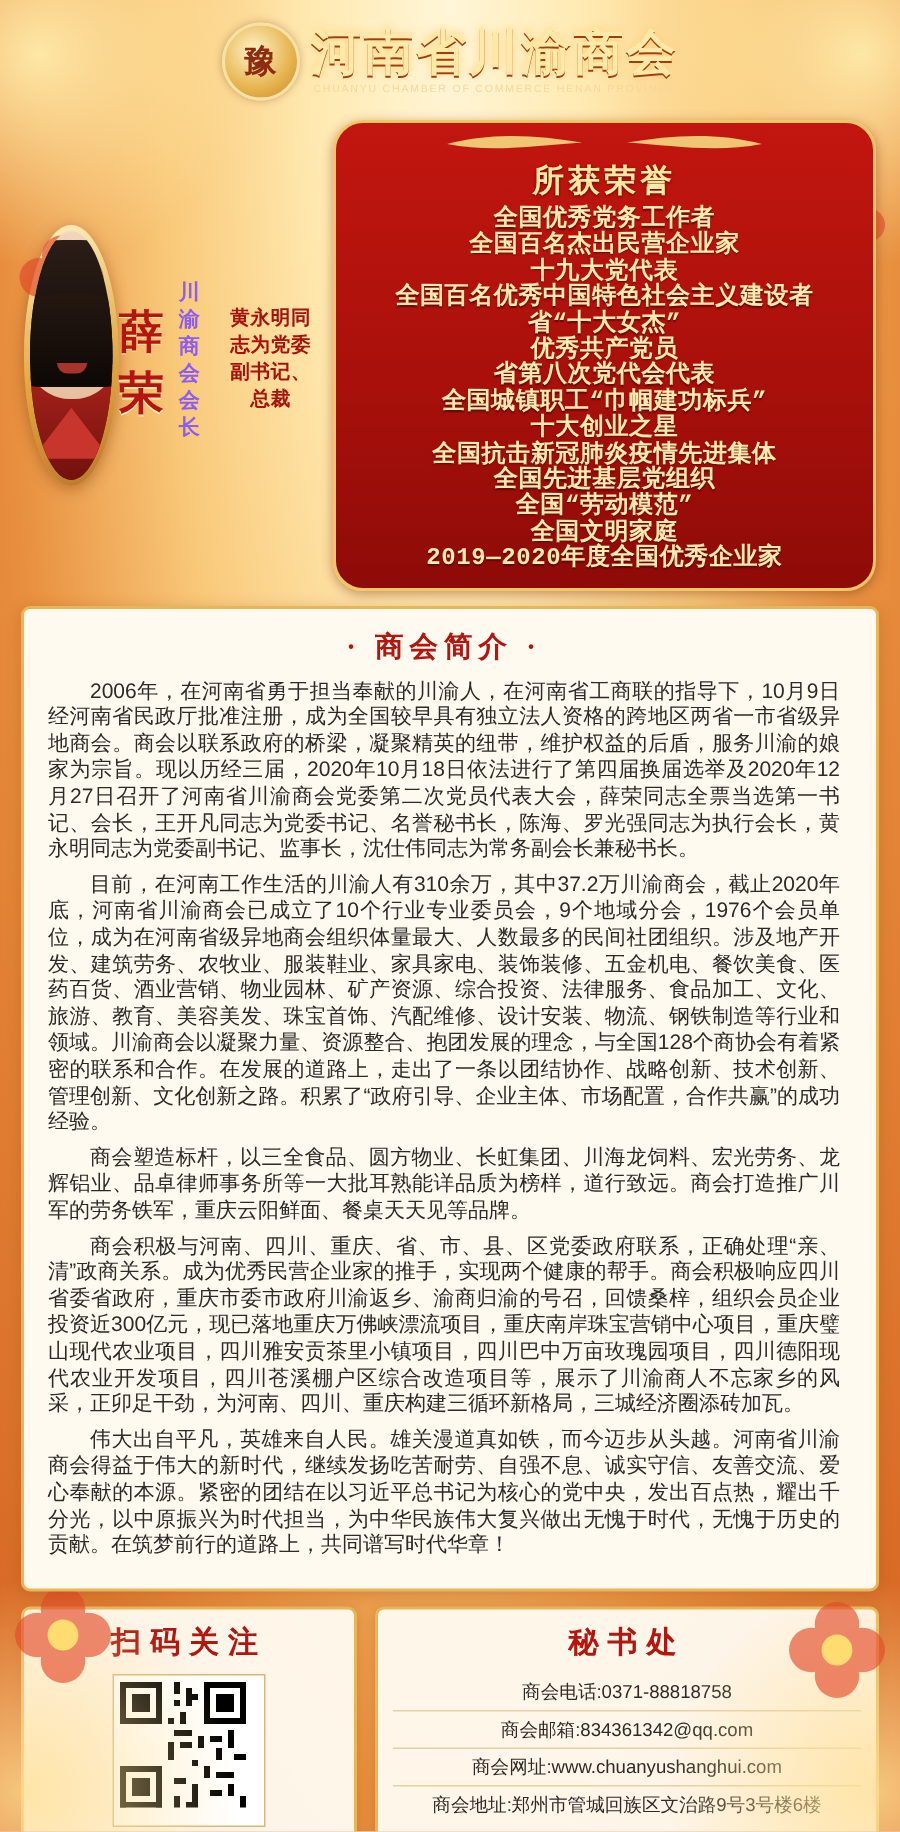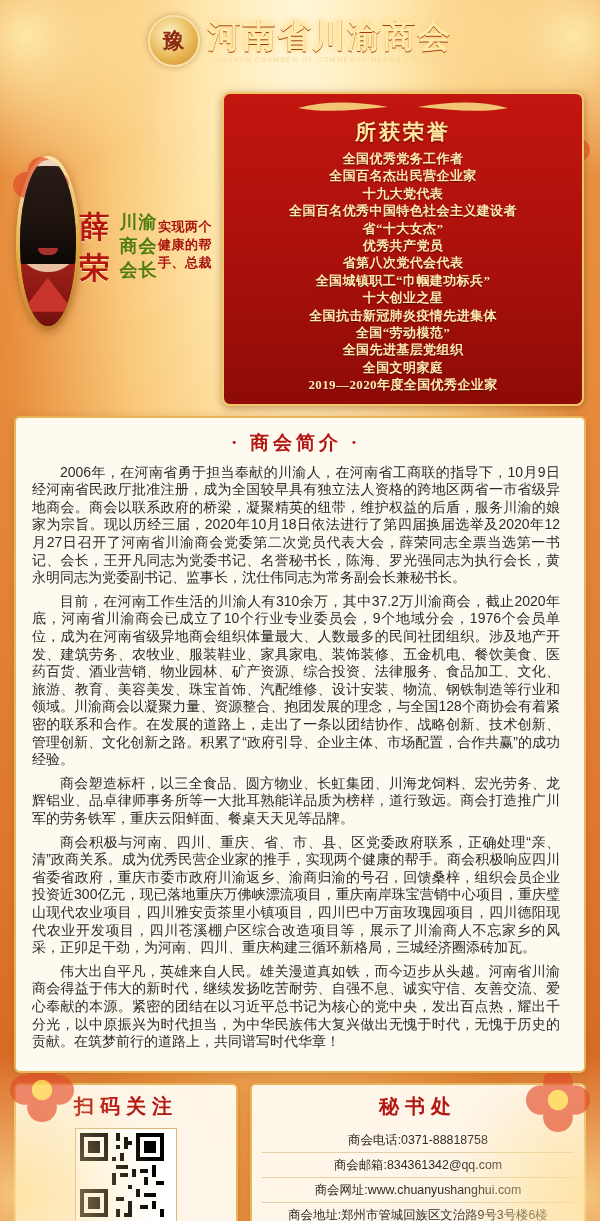--- a/index.html
+++ b/index.html
@@ -73,39 +73,39 @@
     background:linear-gradient(180deg,#a12019,#6e100c);
   }
   .collar{
     position:absolute;left:50%;bottom:14px;transform:translateX(-50%);
     width:52px;height:34px;background:#c8352c;clip-path:polygon(50% 0,100% 100%,0 100%);
   }
   .name{
     margin-top:10px;font-family:"Liberation Serif",serif;font-size:30px;font-weight:bold;
     letter-spacing:10px;color:#b3150f;text-shadow:0 1px 0 #ffe9b5;
   }
-  .role1{margin-top:6px;font-size:18px;font-weight:bold;color:#4d7c0f;letter-spacing:1px;}
+  .role1{margin-top:6px;font-size:14px;font-weight:bold;color:#8b5cf6;letter-spacing:1px;}
   .role2{margin-top:4px;font-size:13px;font-weight:bold;color:#a8120d;letter-spacing:.5px;text-align:center;}
 
   
   .honors{
-    flex:1;margin-top:12px;border-radius:8px;position:relative;
+    flex:1;margin-top:0;border-radius:20px;position:relative;
     background:linear-gradient(180deg,#c2160f 0%,#a9100b 55%,#8e0b08 100%);
     border:2px solid #f0c667;box-shadow:0 2px 8px rgba(120,40,0,.45);
     padding:6px 8px 10px 8px;
   }
   .honors-title{
     text-align:center;font-family:"Liberation Serif",serif;font-weight:bold;
     font-size:21px;color:#ffe9a0;letter-spacing:3px;margin:2px 0 4px 0;
     text-shadow:0 1px 2px #5d0603;
   }
   .wing{display:block;margin:0 auto;}
   .honor-item{
-    text-align:center;color:#ffeab0;font-size:13px;line-height:17.4px;
-    font-family:Liberation Serif, serif;font-weight:bold;letter-spacing:.4px;
+    text-align:center;color:#ffeab0;font-size:16px;line-height:17.4px;
+    font-family:Liberation Mono, monospace;font-weight:bold;letter-spacing:.4px;
     text-shadow:0 1px 1px rgba(80,6,3,.8);
   }
 
   
   .card{
     margin:10px 14px 0 14px;background:#fffaf0;border:2px solid #e8b659;border-radius:6px;
     box-shadow:0 2px 10px rgba(140,60,10,.28);padding:10px 24px 14px 16px;position:relative;
   }
   .card-title{
     text-align:center;font-family:"Liberation Serif",serif;font-weight:bold;
@@ -203,21 +203,21 @@
         <div class="hair"></div>
         <div class="brow l"></div>
         <div class="brow r"></div>
         <div class="eye l"></div>
         <div class="eye r"></div>
         <div class="mouth"></div>
       </div>
     </div>
     <div class="name">薛  荣</div>
     <div class="role1">川渝商会会长</div>
-    <div class="role2">实现两个健康的帮手、总裁</div>
+    <div class="role2">黄永明同志为党委副书记、总裁</div>
   </div>
 
   <div class="honors">
     <svg class="wing" width="230" height="16" viewBox="0 0 230 16">
       <g fill="#f3cf7a" opacity=".95">
         <path d="M10 8 C40 0,70 2,100 7 C70 9,40 14,10 8 Z"></path>
         <path d="M220 8 C190 0,160 2,130 7 C160 9,190 14,220 8 Z"></path>
       </g>
     </svg>
     <div class="honors-title">所获荣誉</div>
@@ -225,22 +225,22 @@
       <div class="honor-item">全国优秀党务工作者</div>
       <div class="honor-item">全国百名杰出民营企业家</div>
       <div class="honor-item">十九大党代表</div>
       <div class="honor-item">全国百名优秀中国特色社会主义建设者</div>
       <div class="honor-item">省“十大女杰”</div>
       <div class="honor-item">优秀共产党员</div>
       <div class="honor-item">省第八次党代会代表</div>
       <div class="honor-item">全国城镇职工“巾帼建功标兵”</div>
       <div class="honor-item">十大创业之星</div>
       <div class="honor-item">全国抗击新冠肺炎疫情先进集体</div>
+      <div class="honor-item">全国先进基层党组织</div>
       <div class="honor-item">全国“劳动模范”</div>
-      <div class="honor-item">全国先进基层党组织</div>
       <div class="honor-item">全国文明家庭</div>
       <div class="honor-item">2019—2020年度全国优秀企业家</div>
     </div>
   </div>
 </div>
 
 <div class="card">
   <div class="card-title">
     <span>·&nbsp;</span><span>商会简介</span><span>&nbsp;·</span>
   </div>

